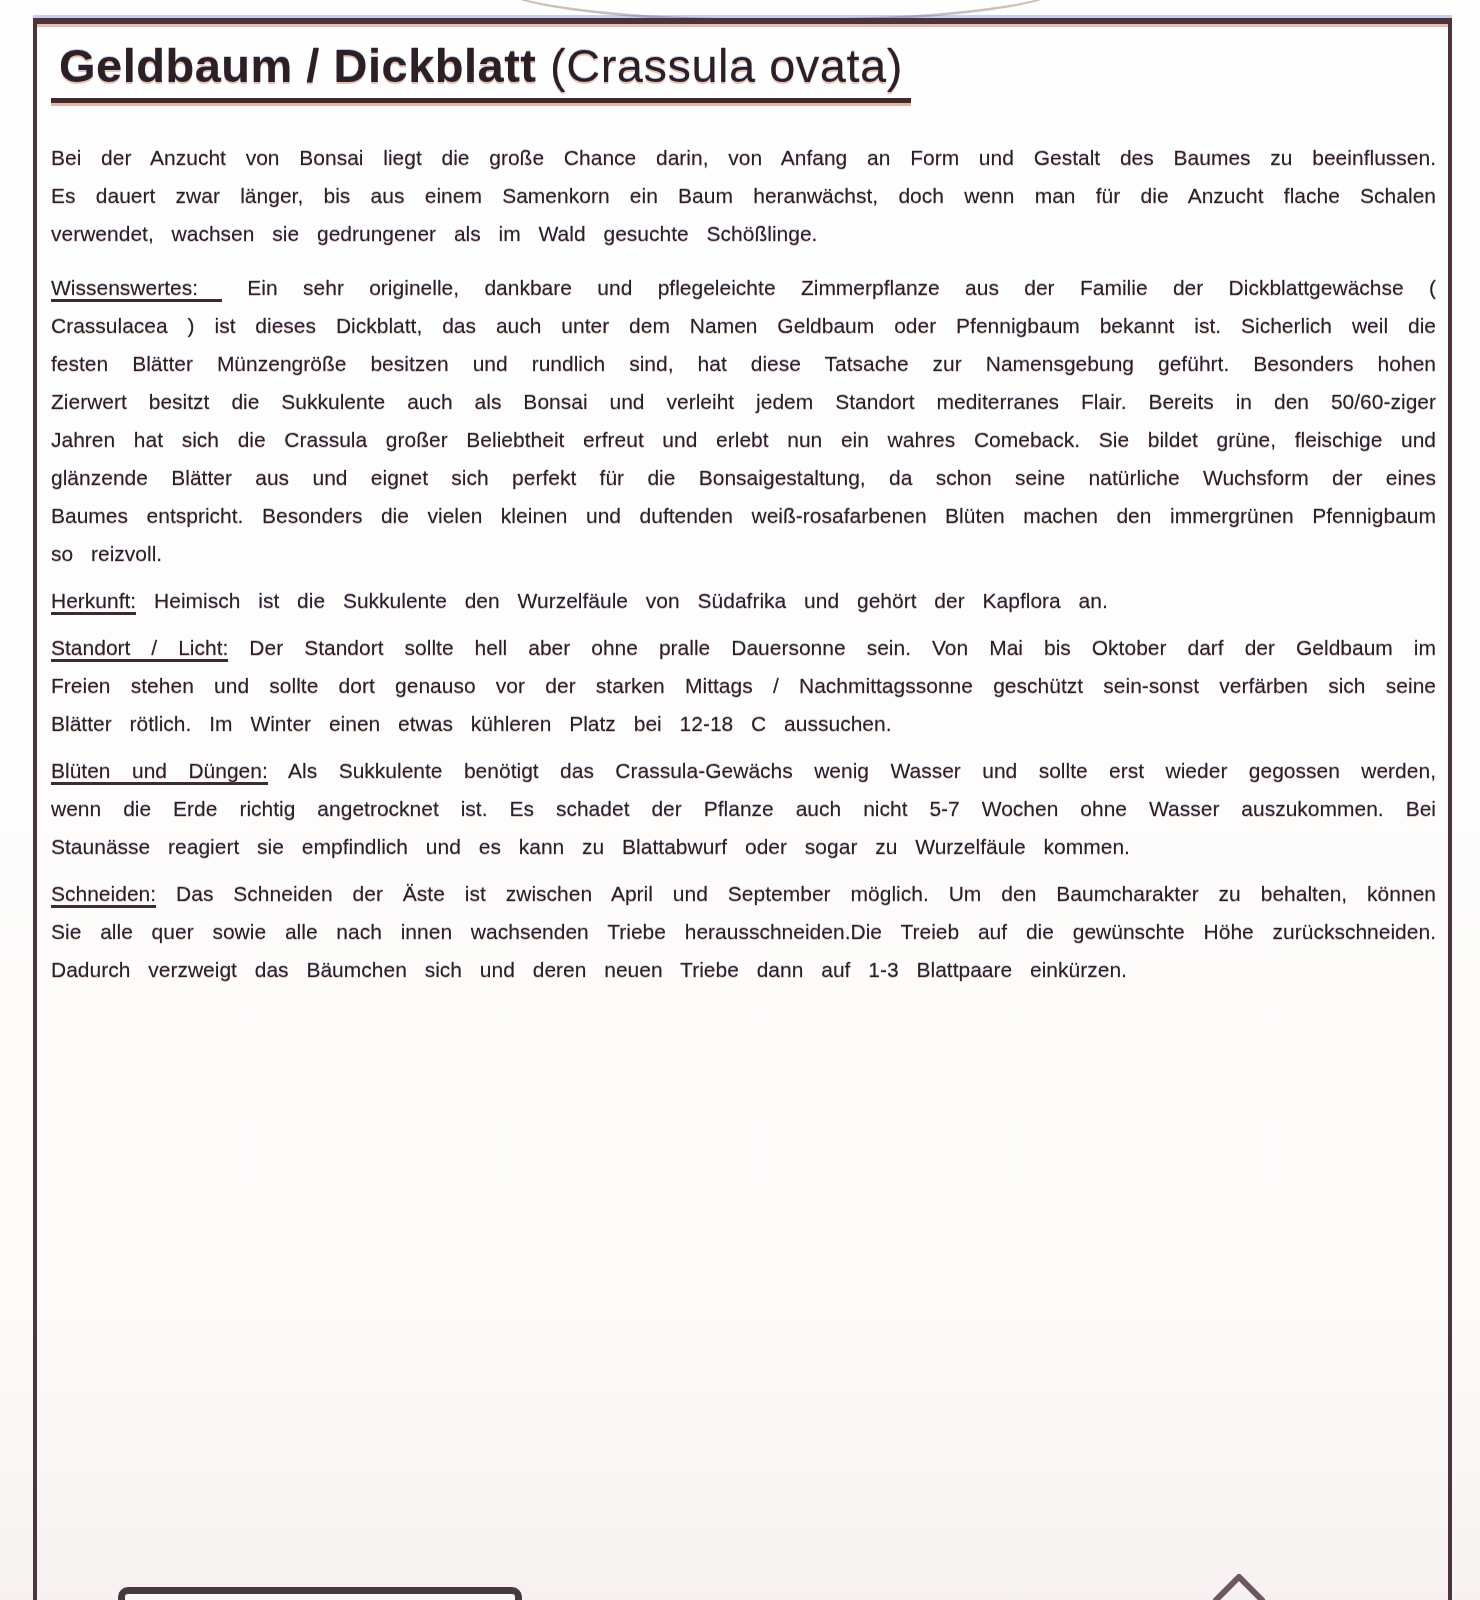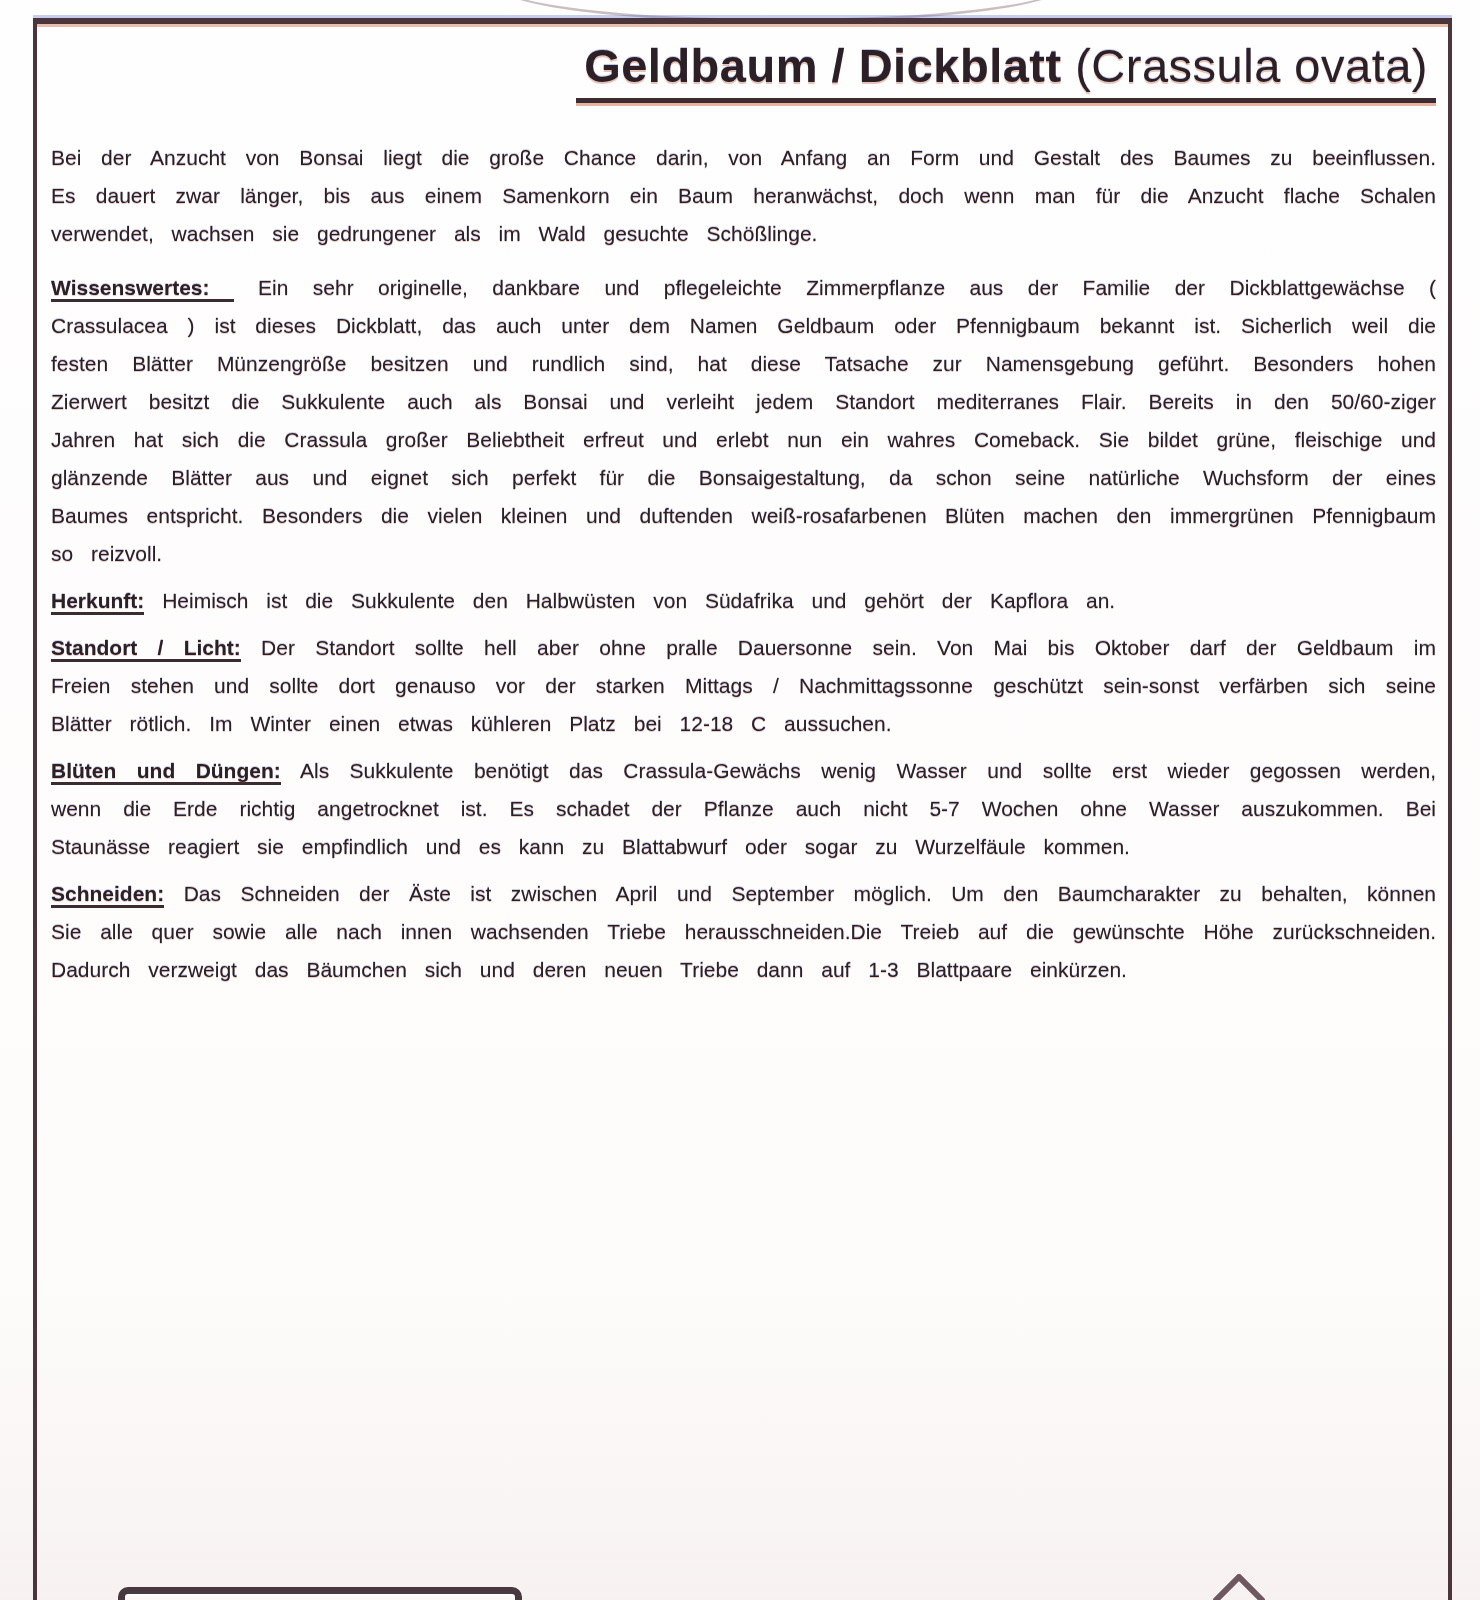--- a/index.html
+++ b/index.html
@@ -36,21 +36,21 @@
     border: 4px solid #4b353c;
     border-top-width: 6px;
     border-bottom: none;
     padding: 0 12px 0 14px;
     box-shadow: 0 -3px 0 rgba(95, 115, 205, 0.35),
                 inset 0 3px 0 rgba(200, 92, 48, 0.40);
   }
 
   h1.title {
     margin: 16px 0 0 0;
-    text-align: right;
+    text-align: left;
     font-size: 47px;
     font-weight: 700;
     letter-spacing: 0.5px;
     line-height: 1.1;
     text-shadow: 0 -1.5px 0 rgba(80, 95, 200, 0.35), 0 1.8px 0 rgba(185, 70, 40, 0.33);
   }
   .title-underline {
     display: inline-block;
     border-bottom: 5px solid #3c2b31;
     padding: 0 8px 6px 8px;
@@ -65,21 +65,21 @@
     line-height: 38px;
     word-spacing: 12px;
     hyphens: auto;
     -webkit-hyphens: auto;
     text-shadow: 0 -1px 0 rgba(80, 95, 200, 0.30), 0 1.3px 0 rgba(185, 70, 40, 0.28);
   }
   p.intro { margin-top: 36px; }
   p.first-section { margin-top: 16px; }
 
   .label {
-    font-weight: 700;
+    font-weight: 400;
     border-bottom: 3.5px solid #3c2b31;
   }
   .label-ext { padding-right: 24px; }
 
   
   .partial-box {
     position: absolute;
     left: 118px;
     top: 1587px;
     width: 390px;
@@ -103,21 +103,21 @@
 <div class="scan-arc"></div>
 
 <div class="frame">
 
   <h1 class="title"><span class="title-underline"><span class="title-bold">Geldbaum / Dickblatt</span><span class="title-normal"> (Crassula ovata)</span></span></h1>
 
   <p class="body intro">Bei der Anzucht von Bonsai liegt die große Chance darin, von Anfang an Form und Gestalt des Baumes zu beeinflussen. Es dauert zwar länger, bis aus einem Samenkorn ein Baum heranwächst, doch wenn man für die Anzucht flache Schalen verwendet, wachsen sie gedrungener als im Wald gesuchte Schößlinge.</p>
 
   <p class="body first-section"><span class="label label-ext">Wissenswertes:</span><span> Ein sehr originelle, dankbare und pflegeleichte Zimmerpflanze aus der Familie der Dickblattgewächse ( Crassulacea ) ist dieses Dickblatt, das auch unter dem Namen Geldbaum oder Pfennigbaum bekannt ist. Sicherlich weil die festen Blätter Münzengröße besitzen und rundlich sind, hat diese Tatsache zur Namensgebung geführt. Besonders hohen Zierwert besitzt die Sukkulente auch als Bonsai und verleiht jedem Standort mediterranes Flair. Bereits in den 50/60-ziger Jahren hat sich die Crassula großer Beliebtheit erfreut und erlebt nun ein wahres Comeback. Sie bildet grüne, fleischige und glänzende Blätter aus und eignet sich perfekt für die Bonsaigestaltung, da schon seine natürliche Wuchsform der eines Baumes entspricht. Besonders die vielen kleinen und duftenden weiß-rosafarbenen Blüten machen den immergrünen Pfennigbaum so reizvoll.</span></p>
 
-  <p class="body"><span class="label">Herkunft:</span><span> Heimisch ist die Sukkulente den Halbwüsten von Südafrika und gehört der Kapflora an.</span></p>
+  <p class="body"><span class="label">Herkunft:</span><span> Heimisch ist die Sukkulente den Wurzelfäule von Südafrika und gehört der Kapflora an.</span></p>
 
 
 
   <p class="body"><span class="label">Standort / Licht:</span><span> Der Standort sollte hell aber ohne pralle Dauersonne sein. Von Mai bis Oktober darf der Geldbaum im Freien stehen und sollte dort genauso vor der starken Mittags / Nachmittagssonne geschützt sein-sonst verfärben sich seine Blätter rötlich. Im Winter einen etwas kühleren Platz bei 12-18 C aussuchen.</span></p>
 
   <p class="body"><span class="label">Blüten und Düngen:</span><span> Als Sukkulente benötigt das Crassula-Gewächs wenig Wasser und sollte erst wieder gegossen werden, wenn die Erde richtig angetrocknet ist. Es schadet der Pflanze auch nicht 5-7 Wochen ohne Wasser auszukommen. Bei Staunässe reagiert sie empfindlich und es kann zu Blattabwurf oder sogar zu Wurzelfäule kommen.</span></p>
 
   <p class="body"><span class="label">Schneiden:</span><span> Das Schneiden der Äste ist zwischen April und September möglich. Um den Baumcharakter zu behalten, können Sie alle quer sowie alle nach innen wachsenden Triebe herausschneiden.Die Treieb auf die gewünschte Höhe zurückschneiden. Dadurch verzweigt das Bäumchen sich und deren neuen Triebe dann auf 1-3 Blattpaare einkürzen.</span></p>
 
 </div>

